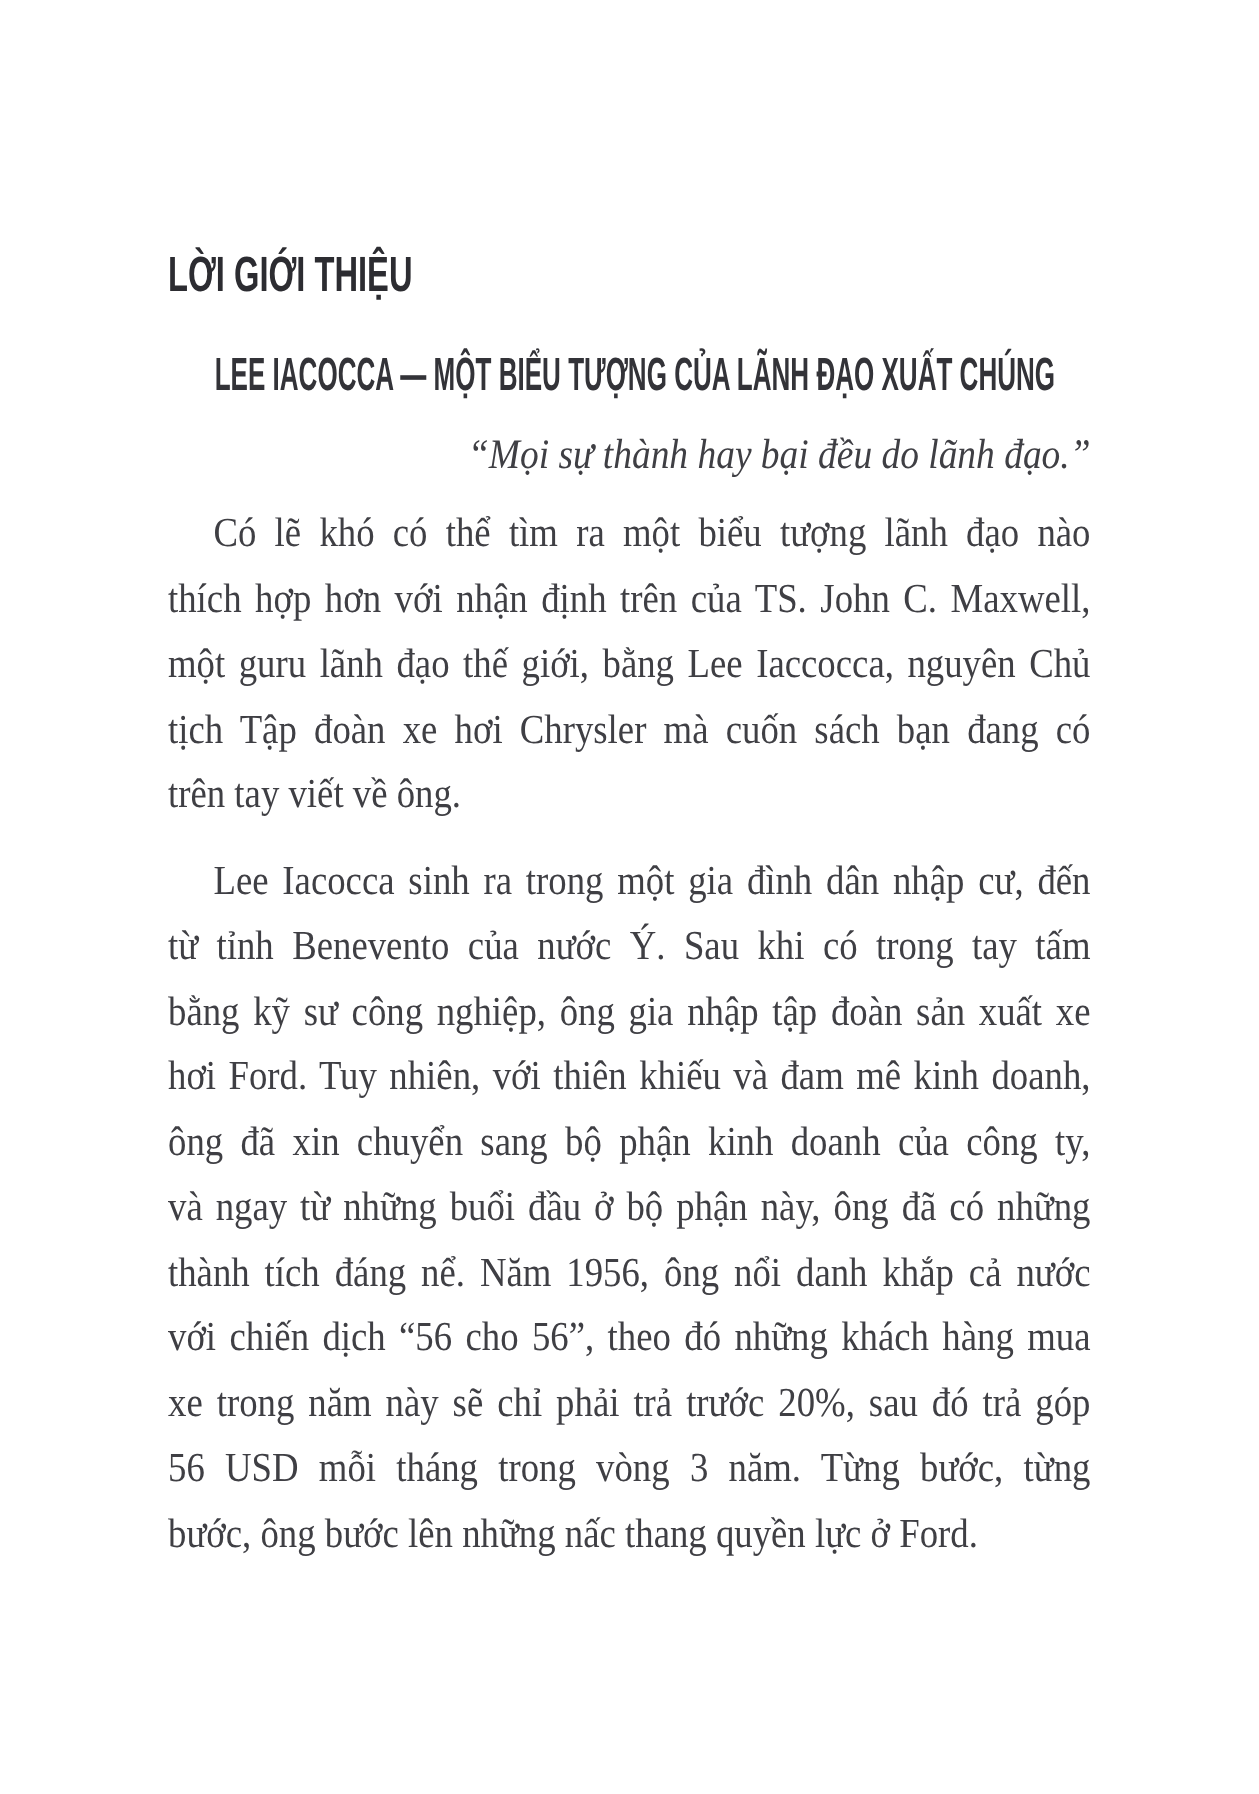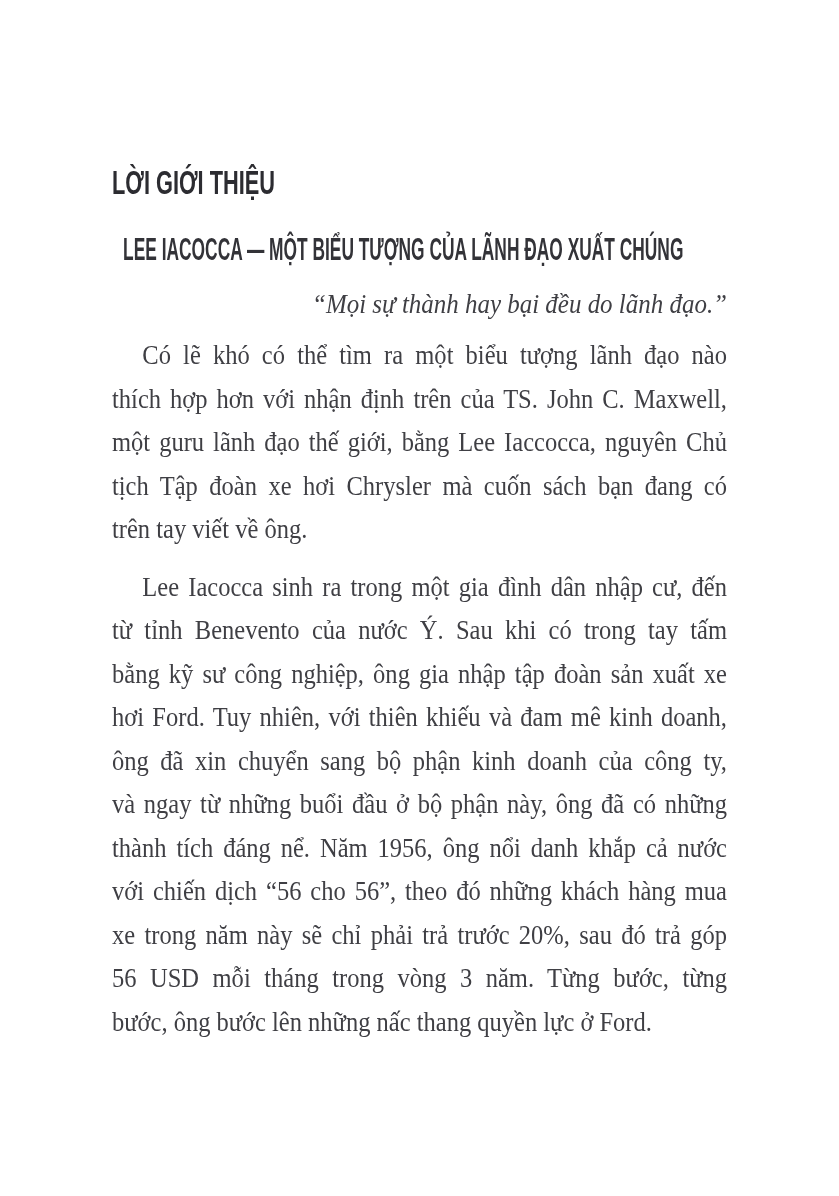--- a/index.html
+++ b/index.html
@@ -17,21 +17,21 @@
     font-family:"Liberation Sans","DejaVu Sans",sans-serif;
     font-weight:700;
     font-size:33px; line-height:33px;
     color:#2c2c31;
     white-space:nowrap;
     transform:scaleX(0.66);
     transform-origin:0 0;
   }
 
   .subtitle-row {
-    position:absolute; left:96px; top:234px; width:615px;
+    position:absolute; left:116px; top:234px; width:615px;
     display:flex; justify-content:center;
   }
   .chapter-subtitle {
     font-family:"Liberation Sans","DejaVu Sans",sans-serif;
     font-weight:700;
     font-size:31px; line-height:31px;
     color:#333338;
     white-space:nowrap;
     transform:scaleX(0.56);
     transform-origin:center top;

